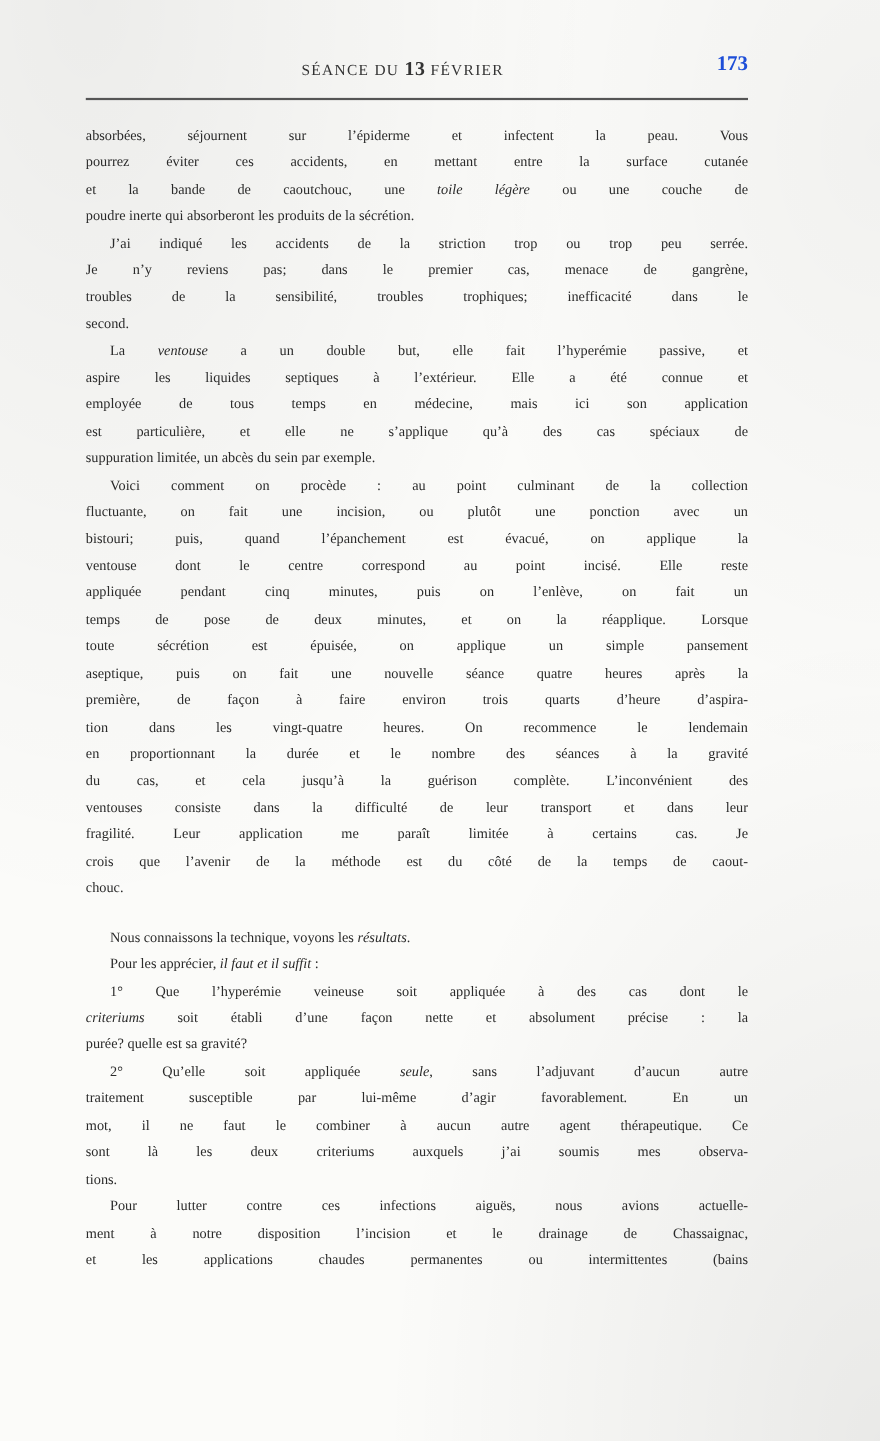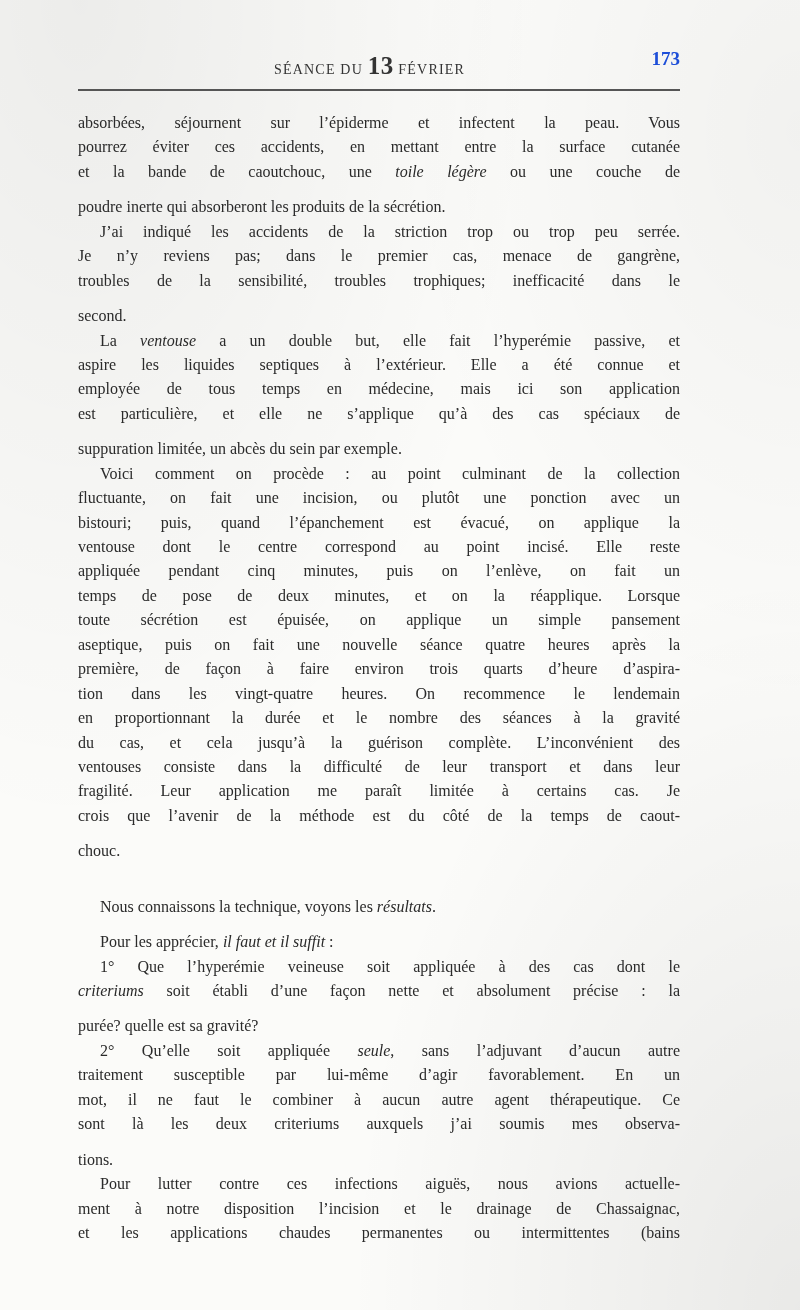--- a/index.html
+++ b/index.html
@@ -18,39 +18,39 @@
       radial-gradient(ellipse at 100% 10%, rgba(0,0,0,0.04), transparent 35%);
   }
   .header {
     position: absolute; left: 78px; width: 602px; top: 48px; height: 26px;
   }
   .running-head {
     position: absolute; left: 196px; top: 4px;
     font-size: 14px; letter-spacing: 1.2px; color: #333;
     text-transform: uppercase; white-space: nowrap;
   }
-  .running-head .num { font-size: 25px; font-weight: bold; letter-spacing: 0.5px; }
+  .running-head .num { font-size: 18px; font-weight: bold; letter-spacing: 0.5px; }
   .page-number {
     position: absolute; right: 0; top: 0;
     font-size: 19px; font-weight: bold; color: #1d4ed8;
   }
   .rule {
     position: absolute; left: 78px; top: 89px; width: 602px; height: 2px;
     background: #555;
   }
   .body-text {
     position: absolute; left: 78px; top: 111px; width: 602px;
-    font-size: 16px; line-height: 24.45px;
+    font-size: 13px; line-height: 24.45px;
   }
   .line {
     display: block; white-space: nowrap;
     text-align: justify; text-align-last: justify;
     height: 24.45px;
   }
-  .line.last { text-align-last: left; margin-top: 11px; }
+  .line.last { text-align-last: left; }
   .line.indent { padding-left: 22px; }
   .gap { height: 20px; }
   em { font-style: italic; }
 </style>
 </head>
 <body>
 
 <div class="page-noise"></div>
 
 <div class="header">

